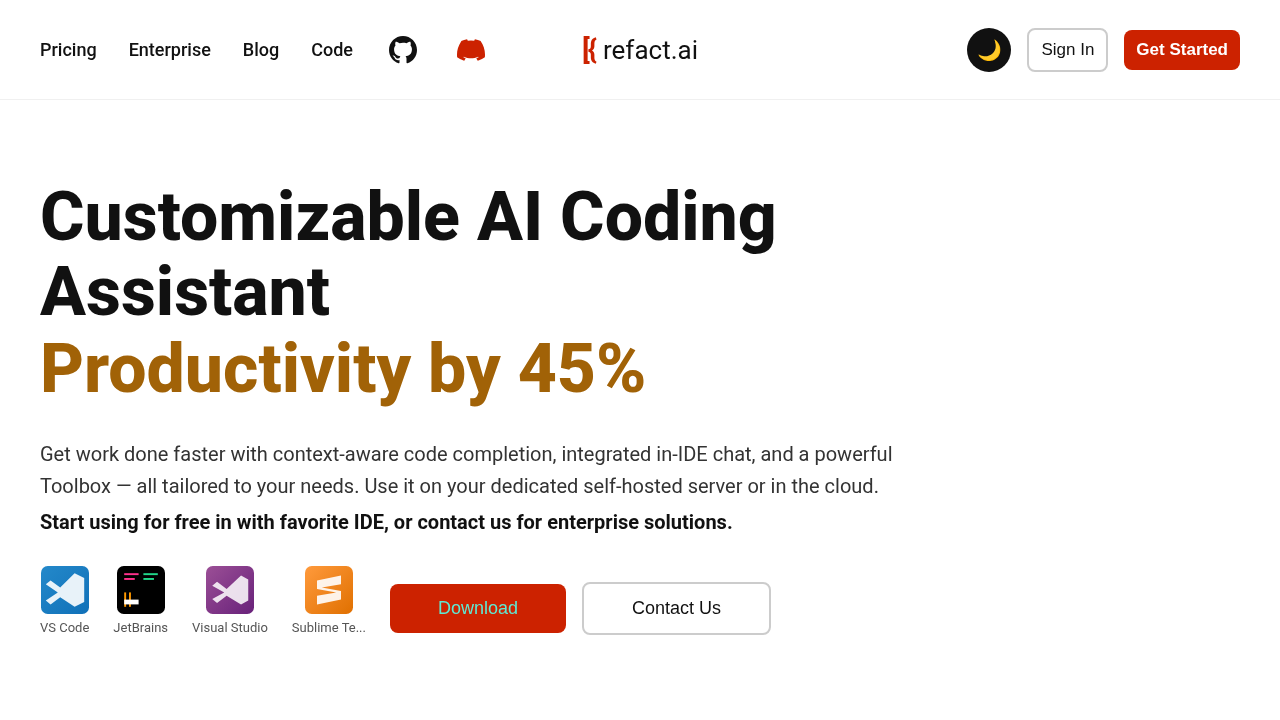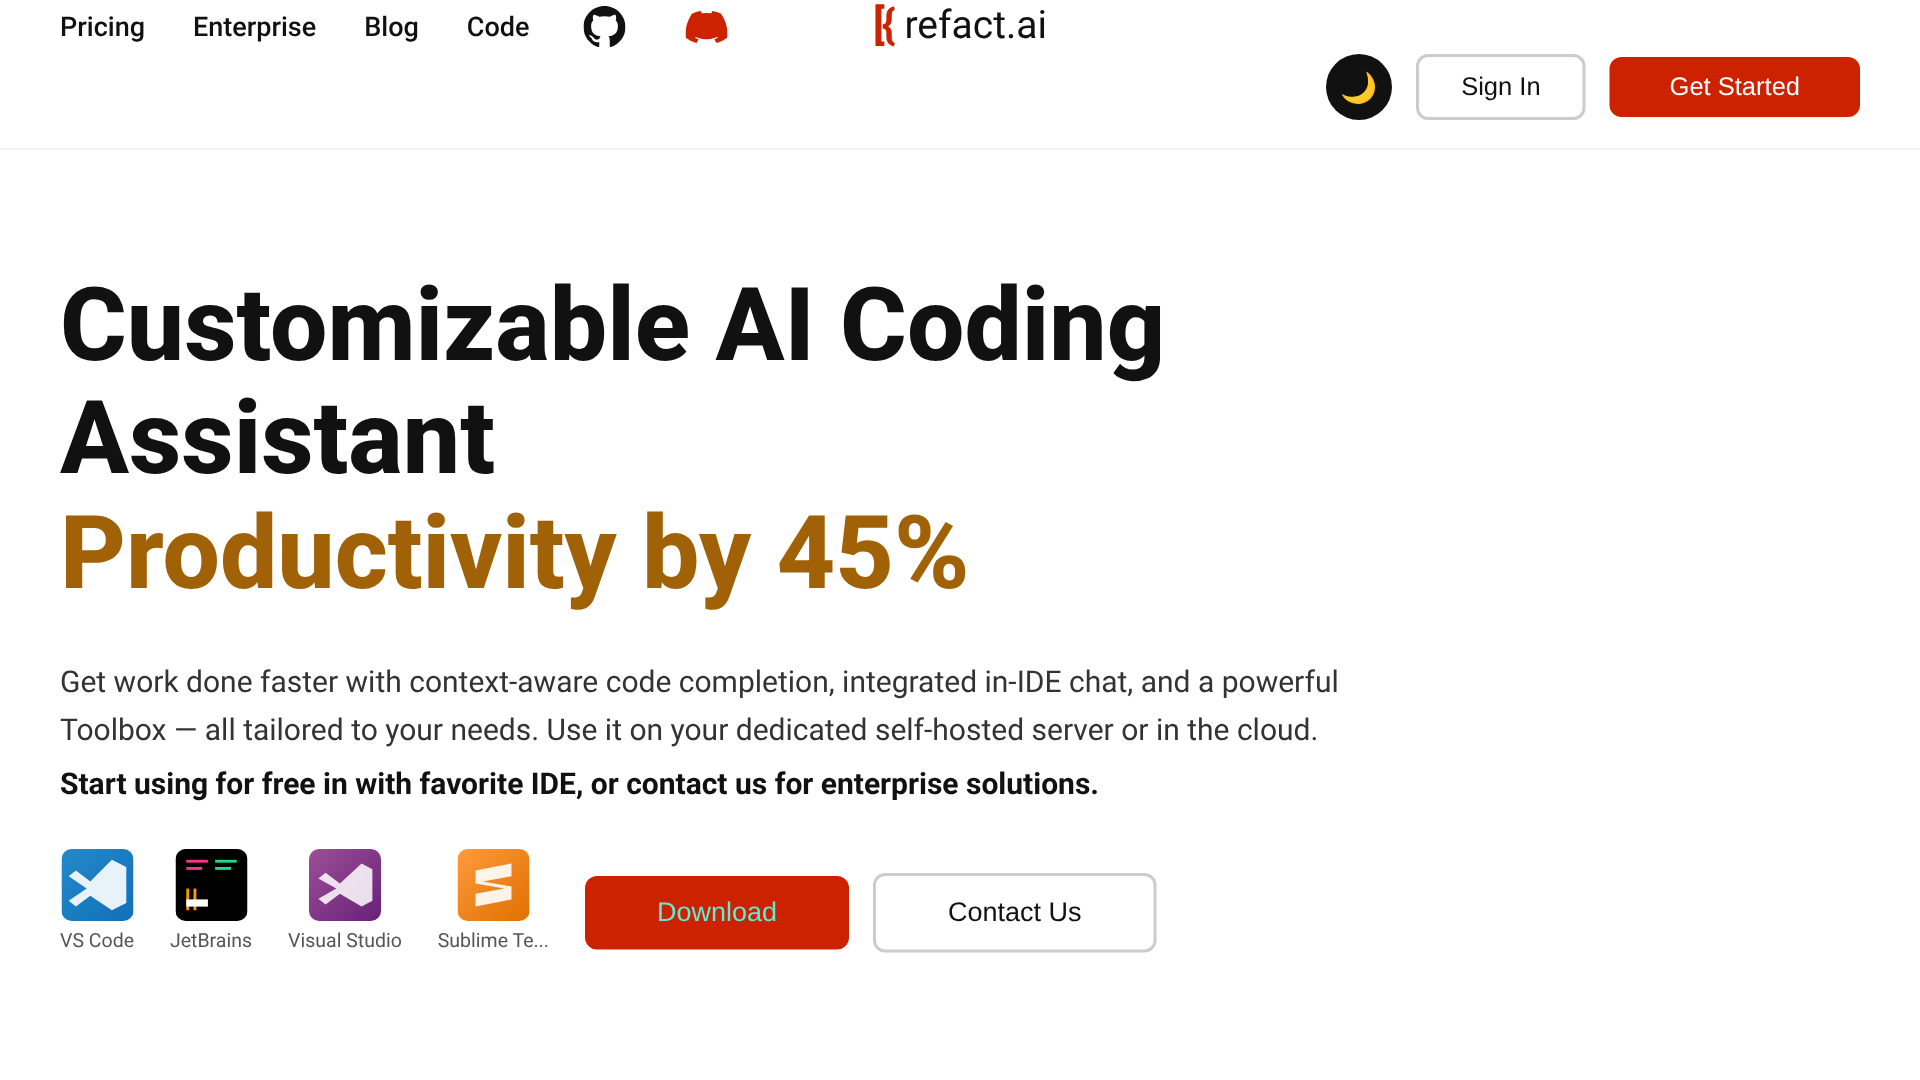--- a/index.html
+++ b/index.html
@@ -13,26 +13,25 @@
       background: #ffffff;
       color: #111111;
       width: 1280px;
       min-height: 720px;
       overflow-x: hidden;
     }
 
     
     header {
       display: flex;
-      align-items: flex-start;
+      align-items: center;
       padding: 0 40px;
       height: 100px;
       border-bottom: 1px solid #f0f0f0;
       position: relative;
-      flex-direction: column;
     }
 
     .nav-left {
       display: flex;
       align-items: center;
       gap: 32px;
     }
 
     .nav-link {
       font-size: 18px;
@@ -88,34 +87,34 @@
       background: #111111;
       display: flex;
       align-items: center;
       justify-content: center;
       cursor: pointer;
       color: #ffffff;
       font-size: 20px;
     }
 
     .sign-in-btn {
-      padding: 10px 28px;
+      padding: 10px 12px;
       font-size: 17px;
       font-weight: 500;
       color: #111111;
       background: #ffffff;
       border: 2px solid #cccccc;
       border-radius: 8px;
       cursor: pointer;
     }
 
     .get-started-btn {
-      padding: 10px 40px;
+      padding: 10px 12px;
       font-size: 17px;
-      font-weight: 400;
+      font-weight: 700;
       color: #ffffff;
       background: #cc2200;
       border: none;
       border-radius: 8px;
       cursor: pointer;
     }
 
     
     main {
       padding: 80px 40px 40px 40px;

